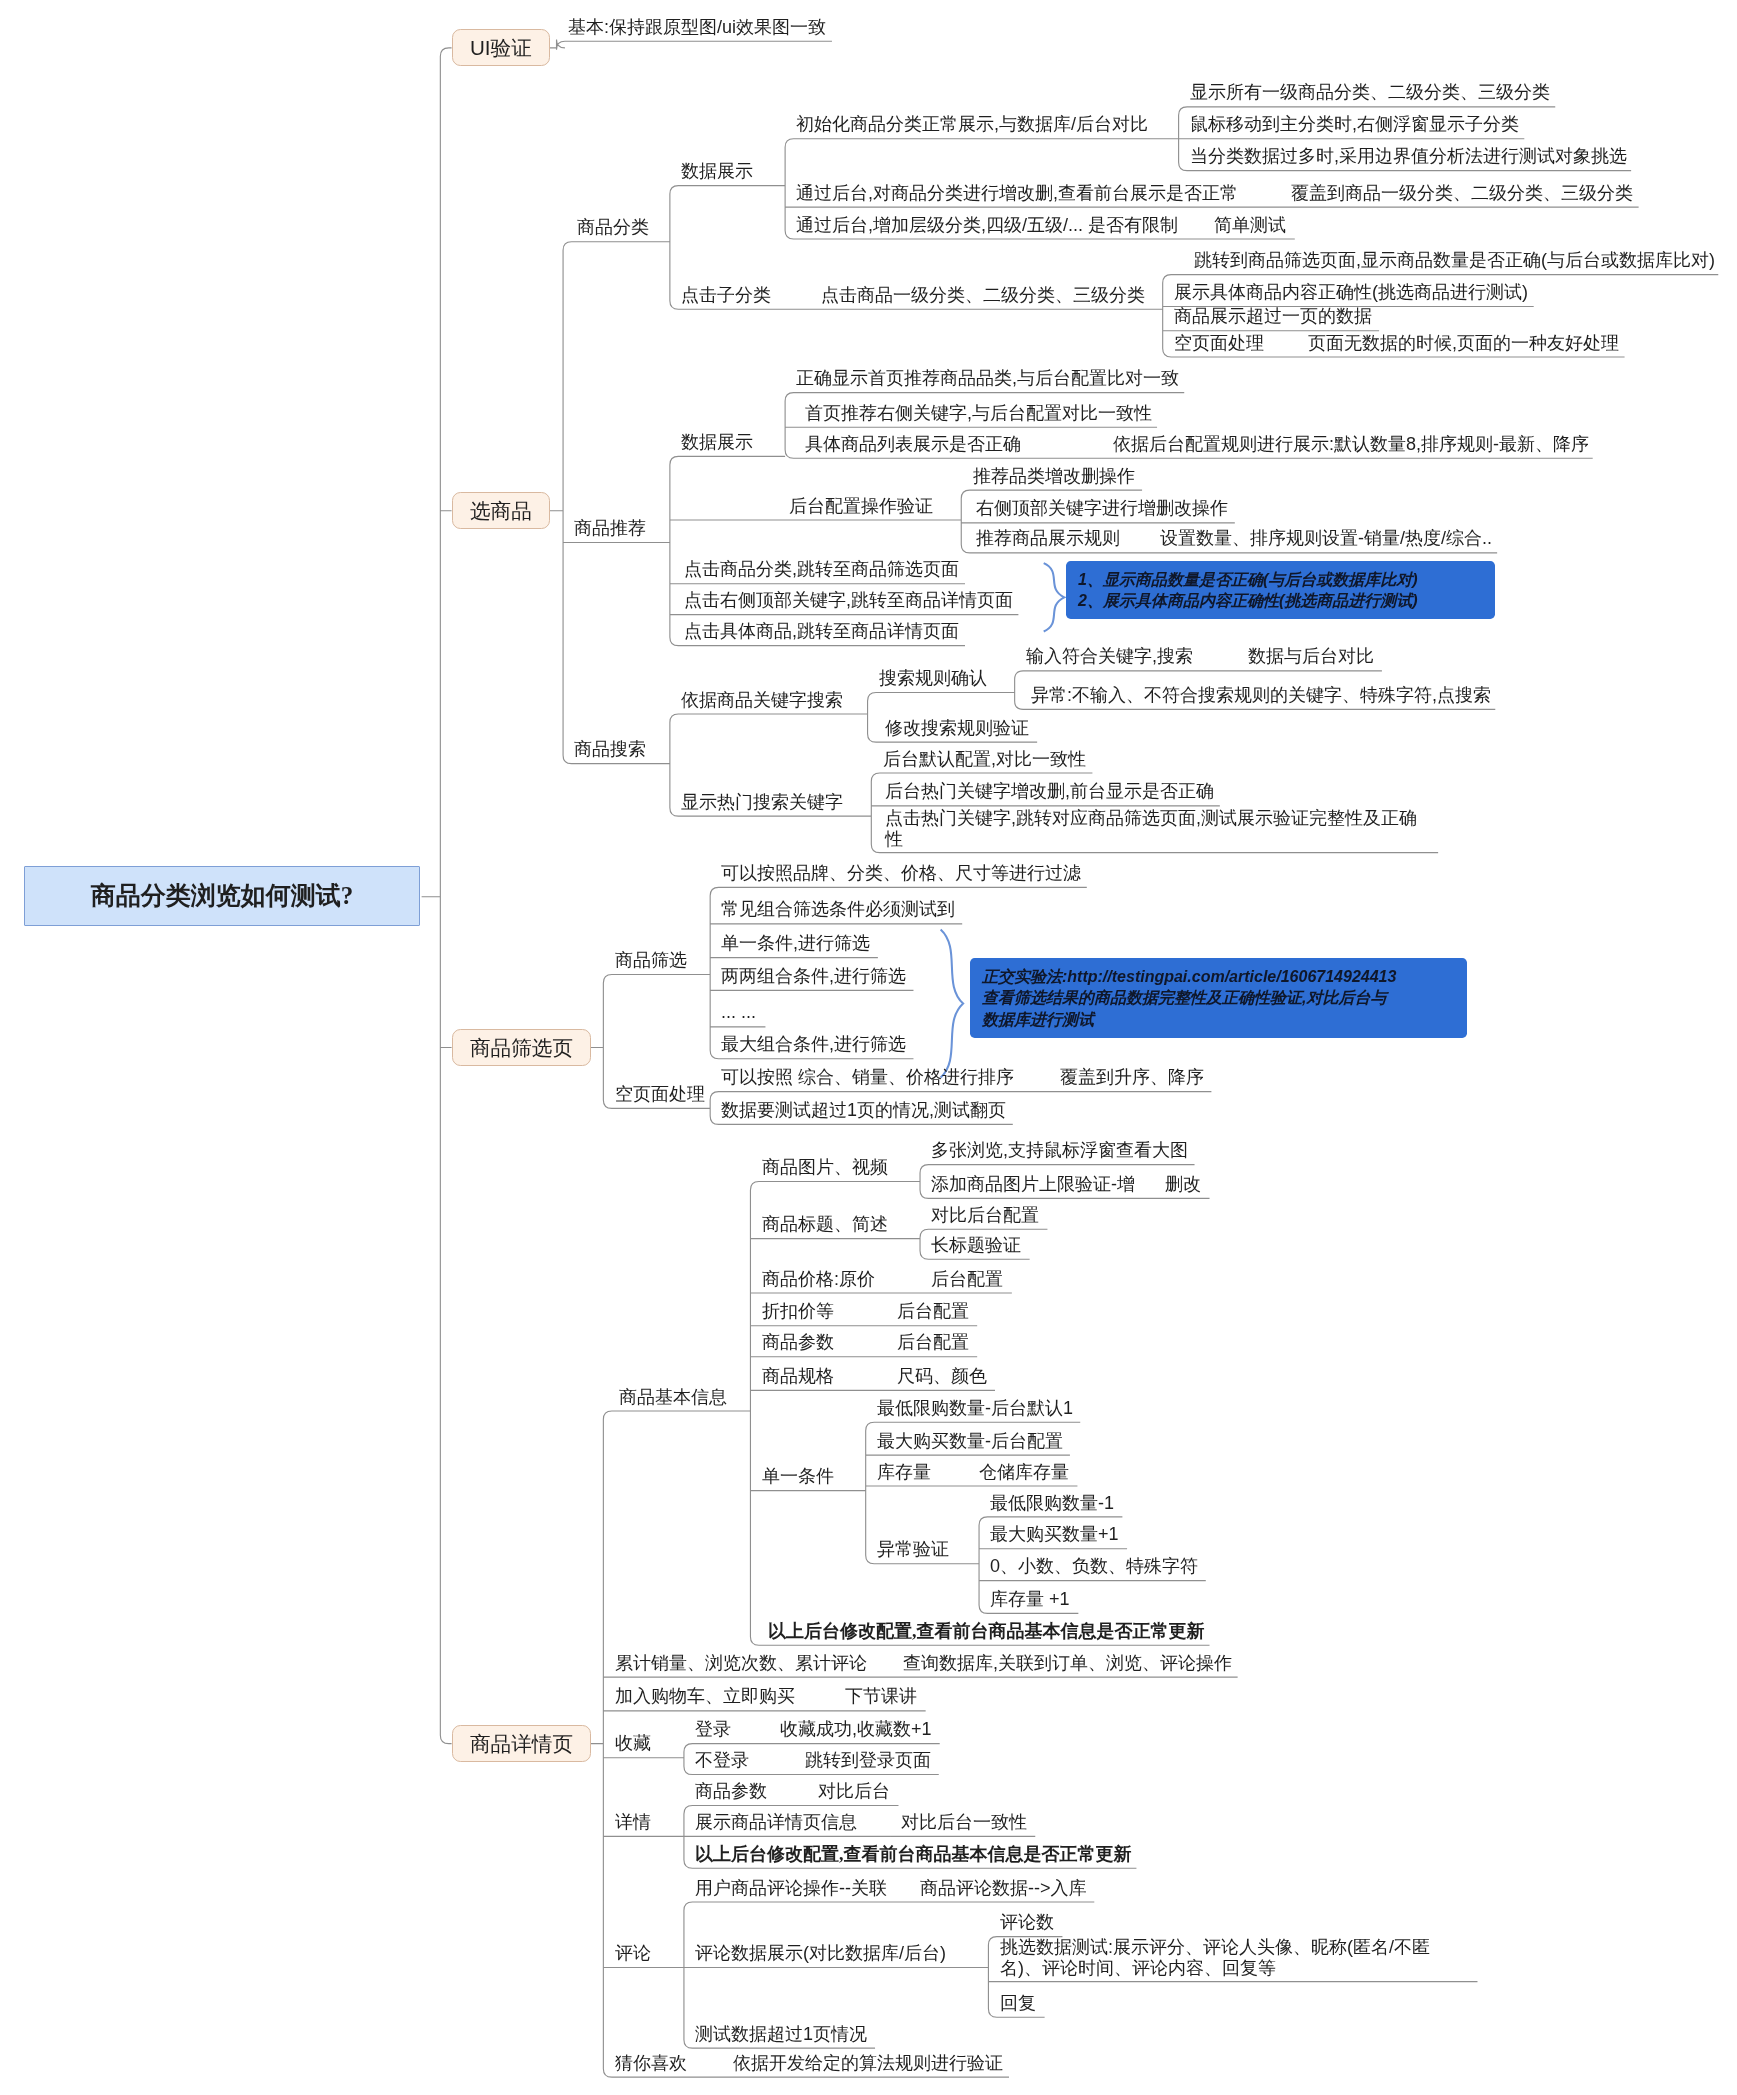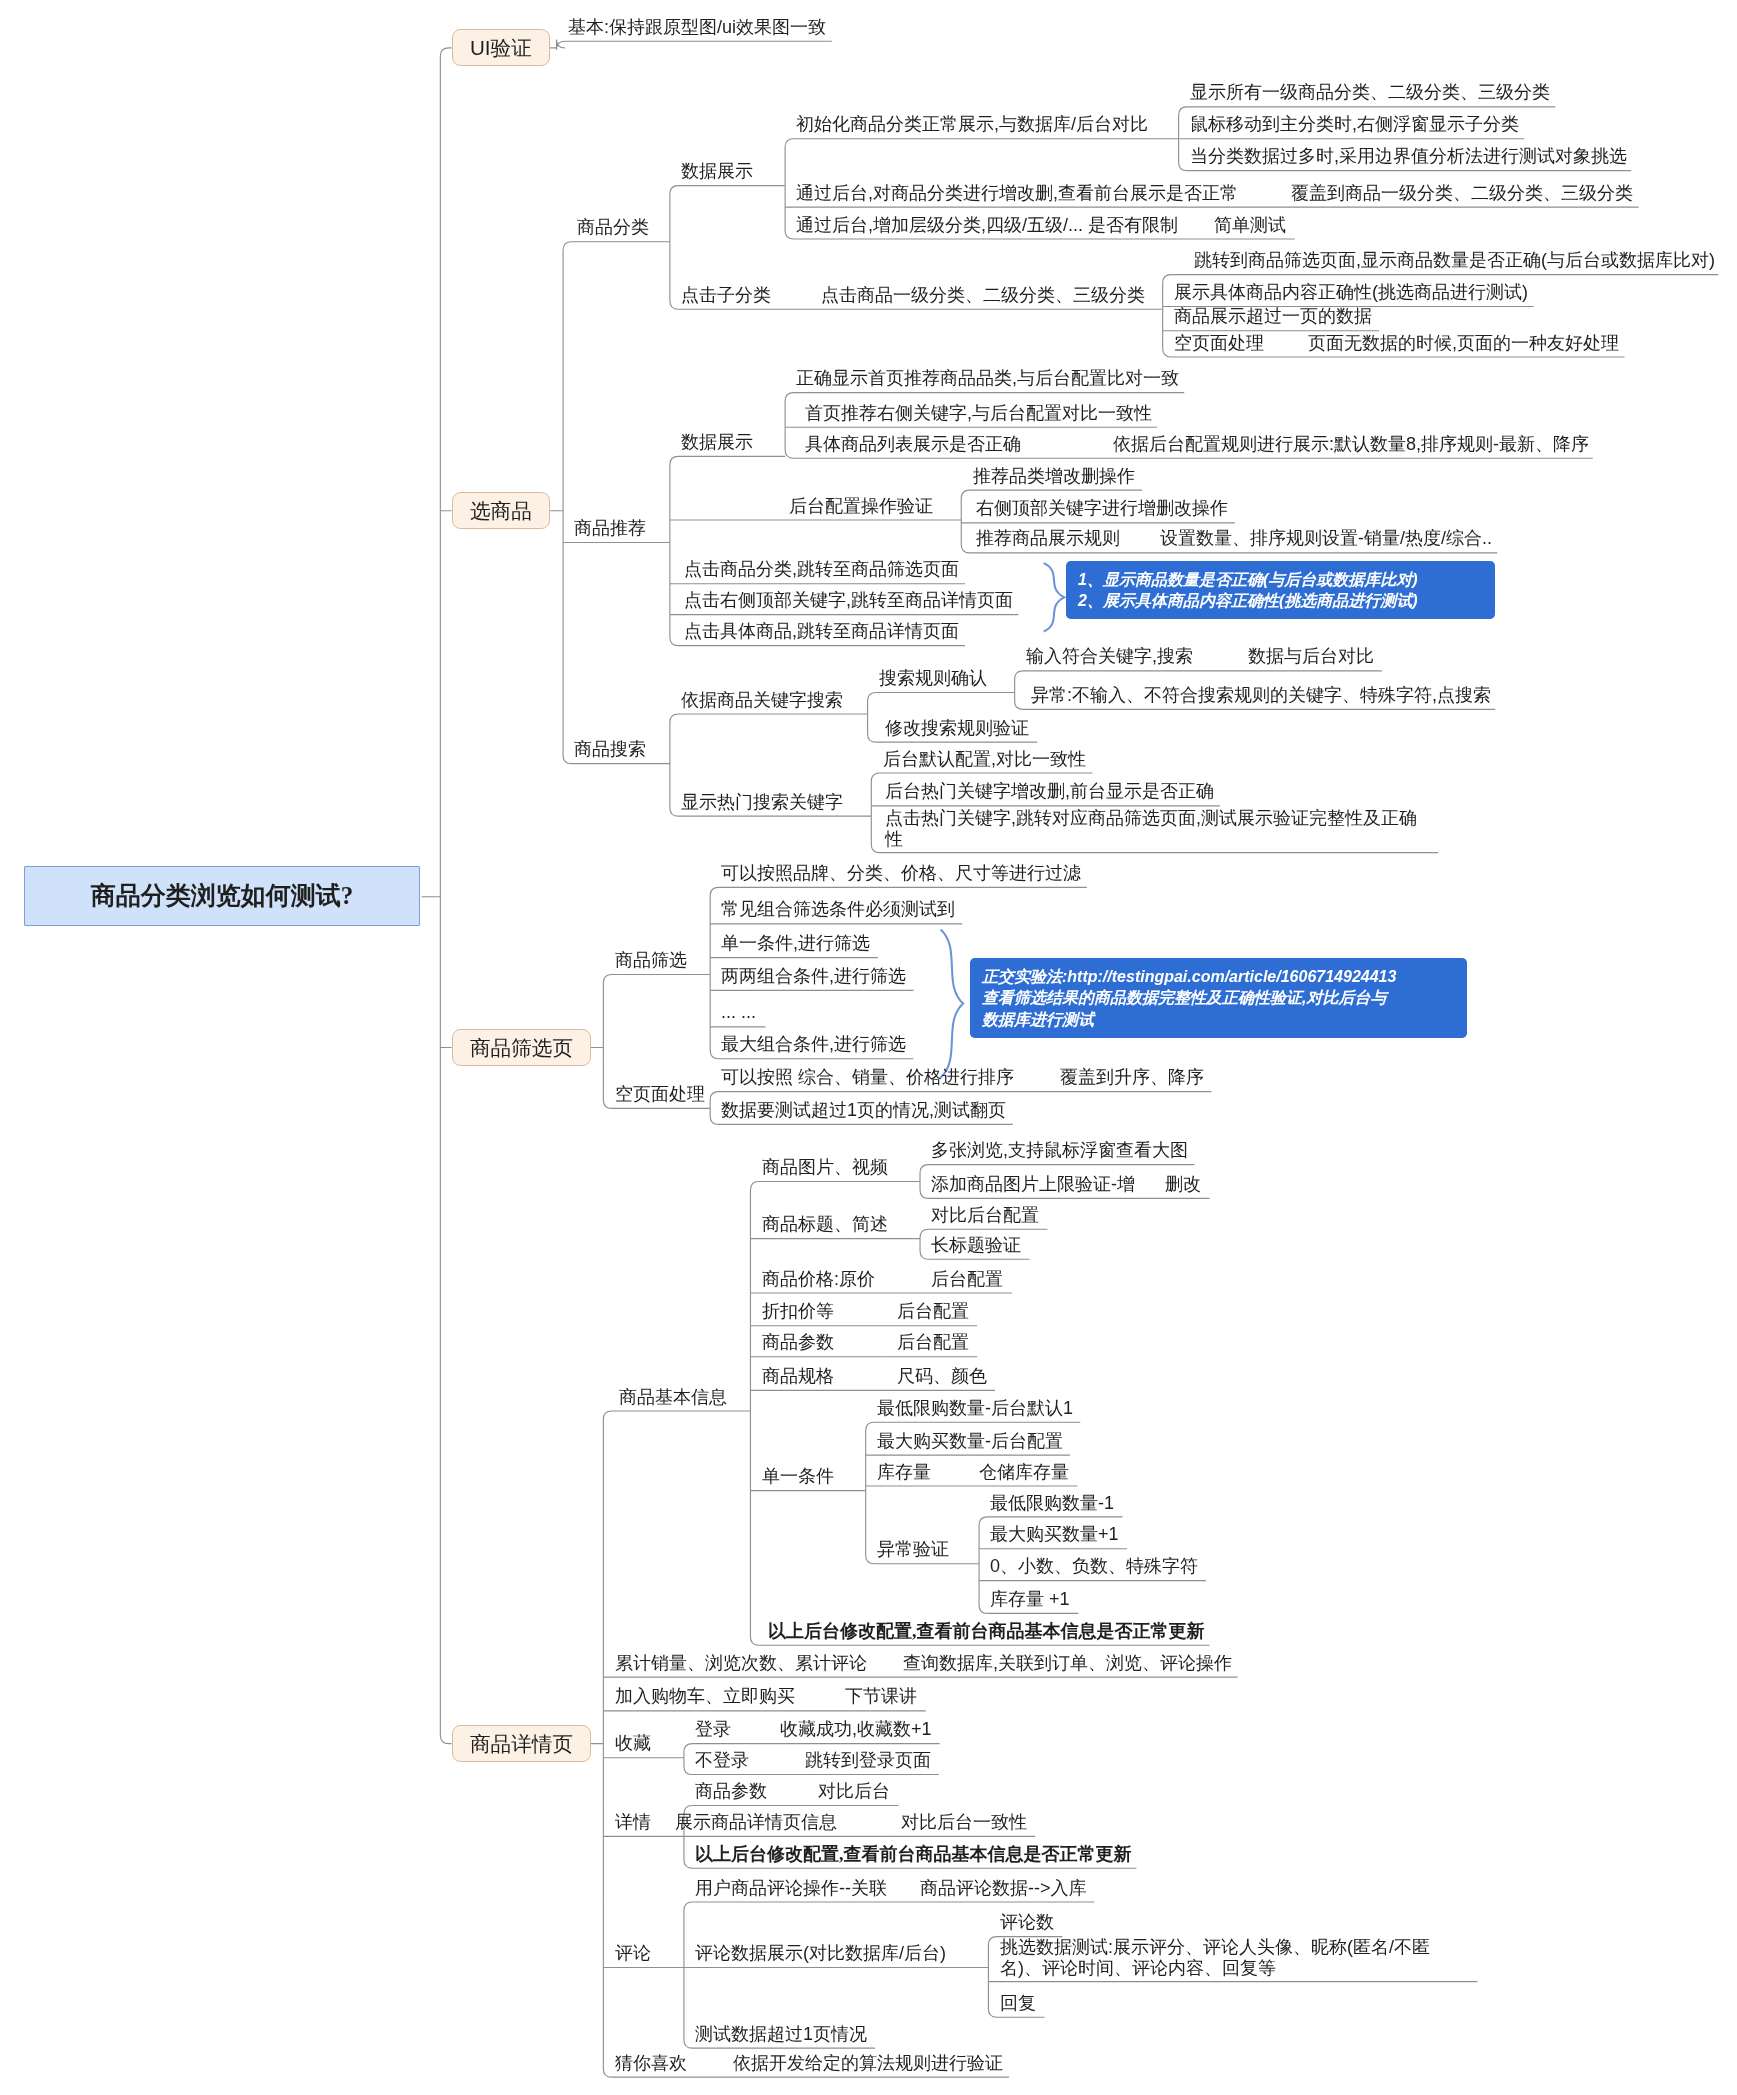--- a/index.html
+++ b/index.html
@@ -21,21 +21,21 @@
     font-size:20.6px;line-height:24px;padding:5.6px 17px;white-space:nowrap;
   }
   .bx.root{
     display:flex;align-items:center;justify-content:center;
     width:394px;height:58px;padding:0;
     background:#cfe2fa;border:1.9px solid #7e9fd6;border-radius:1px;
     font-size:25px;font-weight:bold;
     font-family:"Liberation Serif","DejaVu Serif",serif;
   }
   .callout{
-    position:absolute;background:#2e6ed4;color:#ffffff;
+    position:absolute;background:#2e6ed4;color:#0f172a;
     font-size:16px;line-height:21.5px;font-style:italic;font-weight:bold;
     border-radius:4.7px;padding:7.5px 12px;white-space:pre-line;
   }
 </style>
 </head>
 <body>
 
 <div id="map">
 
   <svg id="links" width="1737" height="2096" viewBox="0 0 1854 2237">
@@ -148,21 +148,21 @@
   <div id="n-cart" class="node" style="left:615px;top:1686px">加入购物车、立即购买</div>
   <div id="n-cart_c" class="node" style="left:845px;top:1686px">下节课讲</div>
   <div id="n-fav" class="node" style="left:615px;top:1733px">收藏</div>
   <div id="n-fav1" class="node" style="left:695px;top:1719px">登录</div>
   <div id="n-fav1c" class="node" style="left:780px;top:1719px">收藏成功,收藏数+1</div>
   <div id="n-fav2" class="node" style="left:695px;top:1750px">不登录</div>
   <div id="n-fav2c" class="node" style="left:805px;top:1750px">跳转到登录页面</div>
   <div id="n-det" class="node" style="left:615px;top:1812px">详情</div>
   <div id="n-det1" class="node" style="left:695px;top:1781px">商品参数</div>
   <div id="n-det1c" class="node" style="left:818px;top:1781px">对比后台</div>
-  <div id="n-det2" class="node" style="left:675px;top:1812px">展示商品详情页信息</div>
+  <div id="n-det2" class="node" style="left:695px;top:1812px">展示商品详情页信息</div>
   <div id="n-det2c" class="node" style="left:901px;top:1812px">对比后台一致性</div>
   <div id="n-det_note" class="node b" style="left:695px;top:1844px">以上后台修改配置,查看前台商品基本信息是否正常更新</div>
   <div id="n-cmt" class="node" style="left:615px;top:1943px">评论</div>
   <div id="n-cmt_op" class="node" style="left:695px;top:1878px">用户商品评论操作--关联</div>
   <div id="n-cmt_opc" class="node" style="left:920px;top:1878px">商品评论数据--&gt;入库</div>
   <div id="n-cmt_show" class="node" style="left:695px;top:1943px">评论数据展示(对比数据库/后台)</div>
   <div id="n-cmt1" class="node" style="left:1000px;top:1912px">评论数</div>
   <div id="n-cmt2" class="node wrap" style="left:1000px;top:1937px;width:468px">挑选数据测试:展示评分、评论人头像、昵称(匿名/不匿名)、评论时间、评论内容、回复等</div>
   <div id="n-cmt3" class="node" style="left:1000px;top:1993px">回复</div>
   <div id="n-cmt_page" class="node" style="left:695px;top:2024px">测试数据超过1页情况</div>

